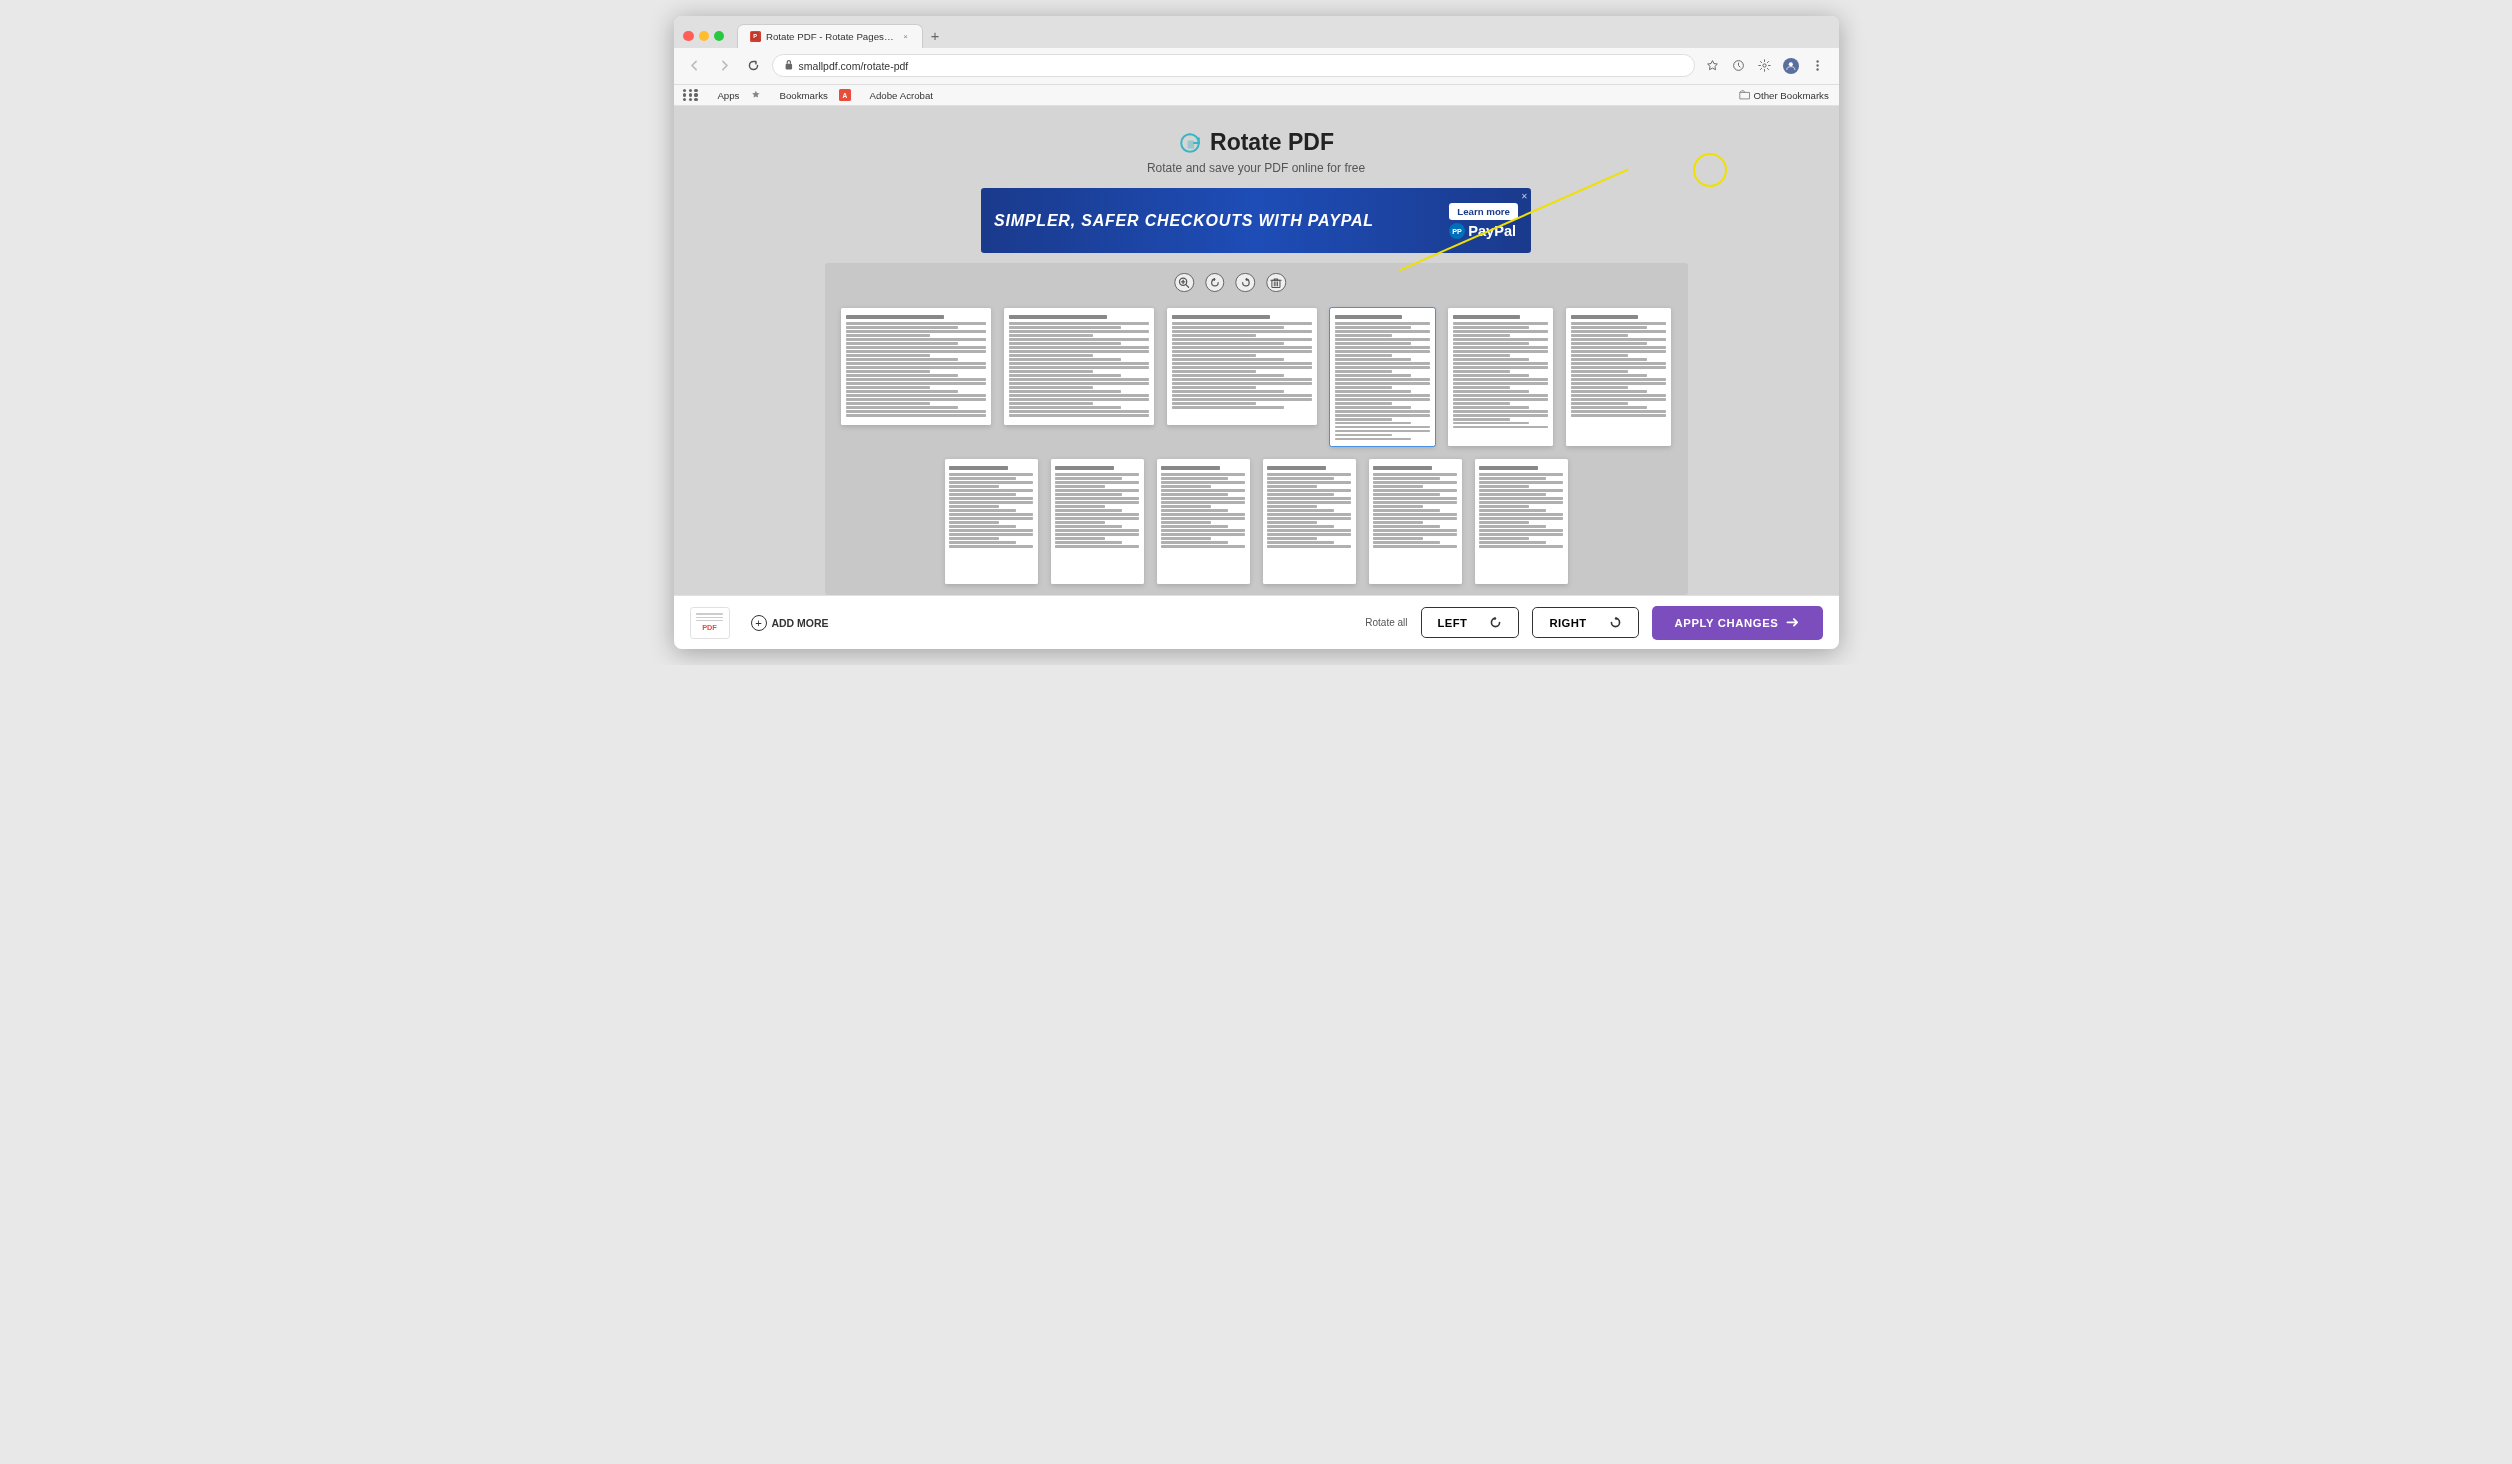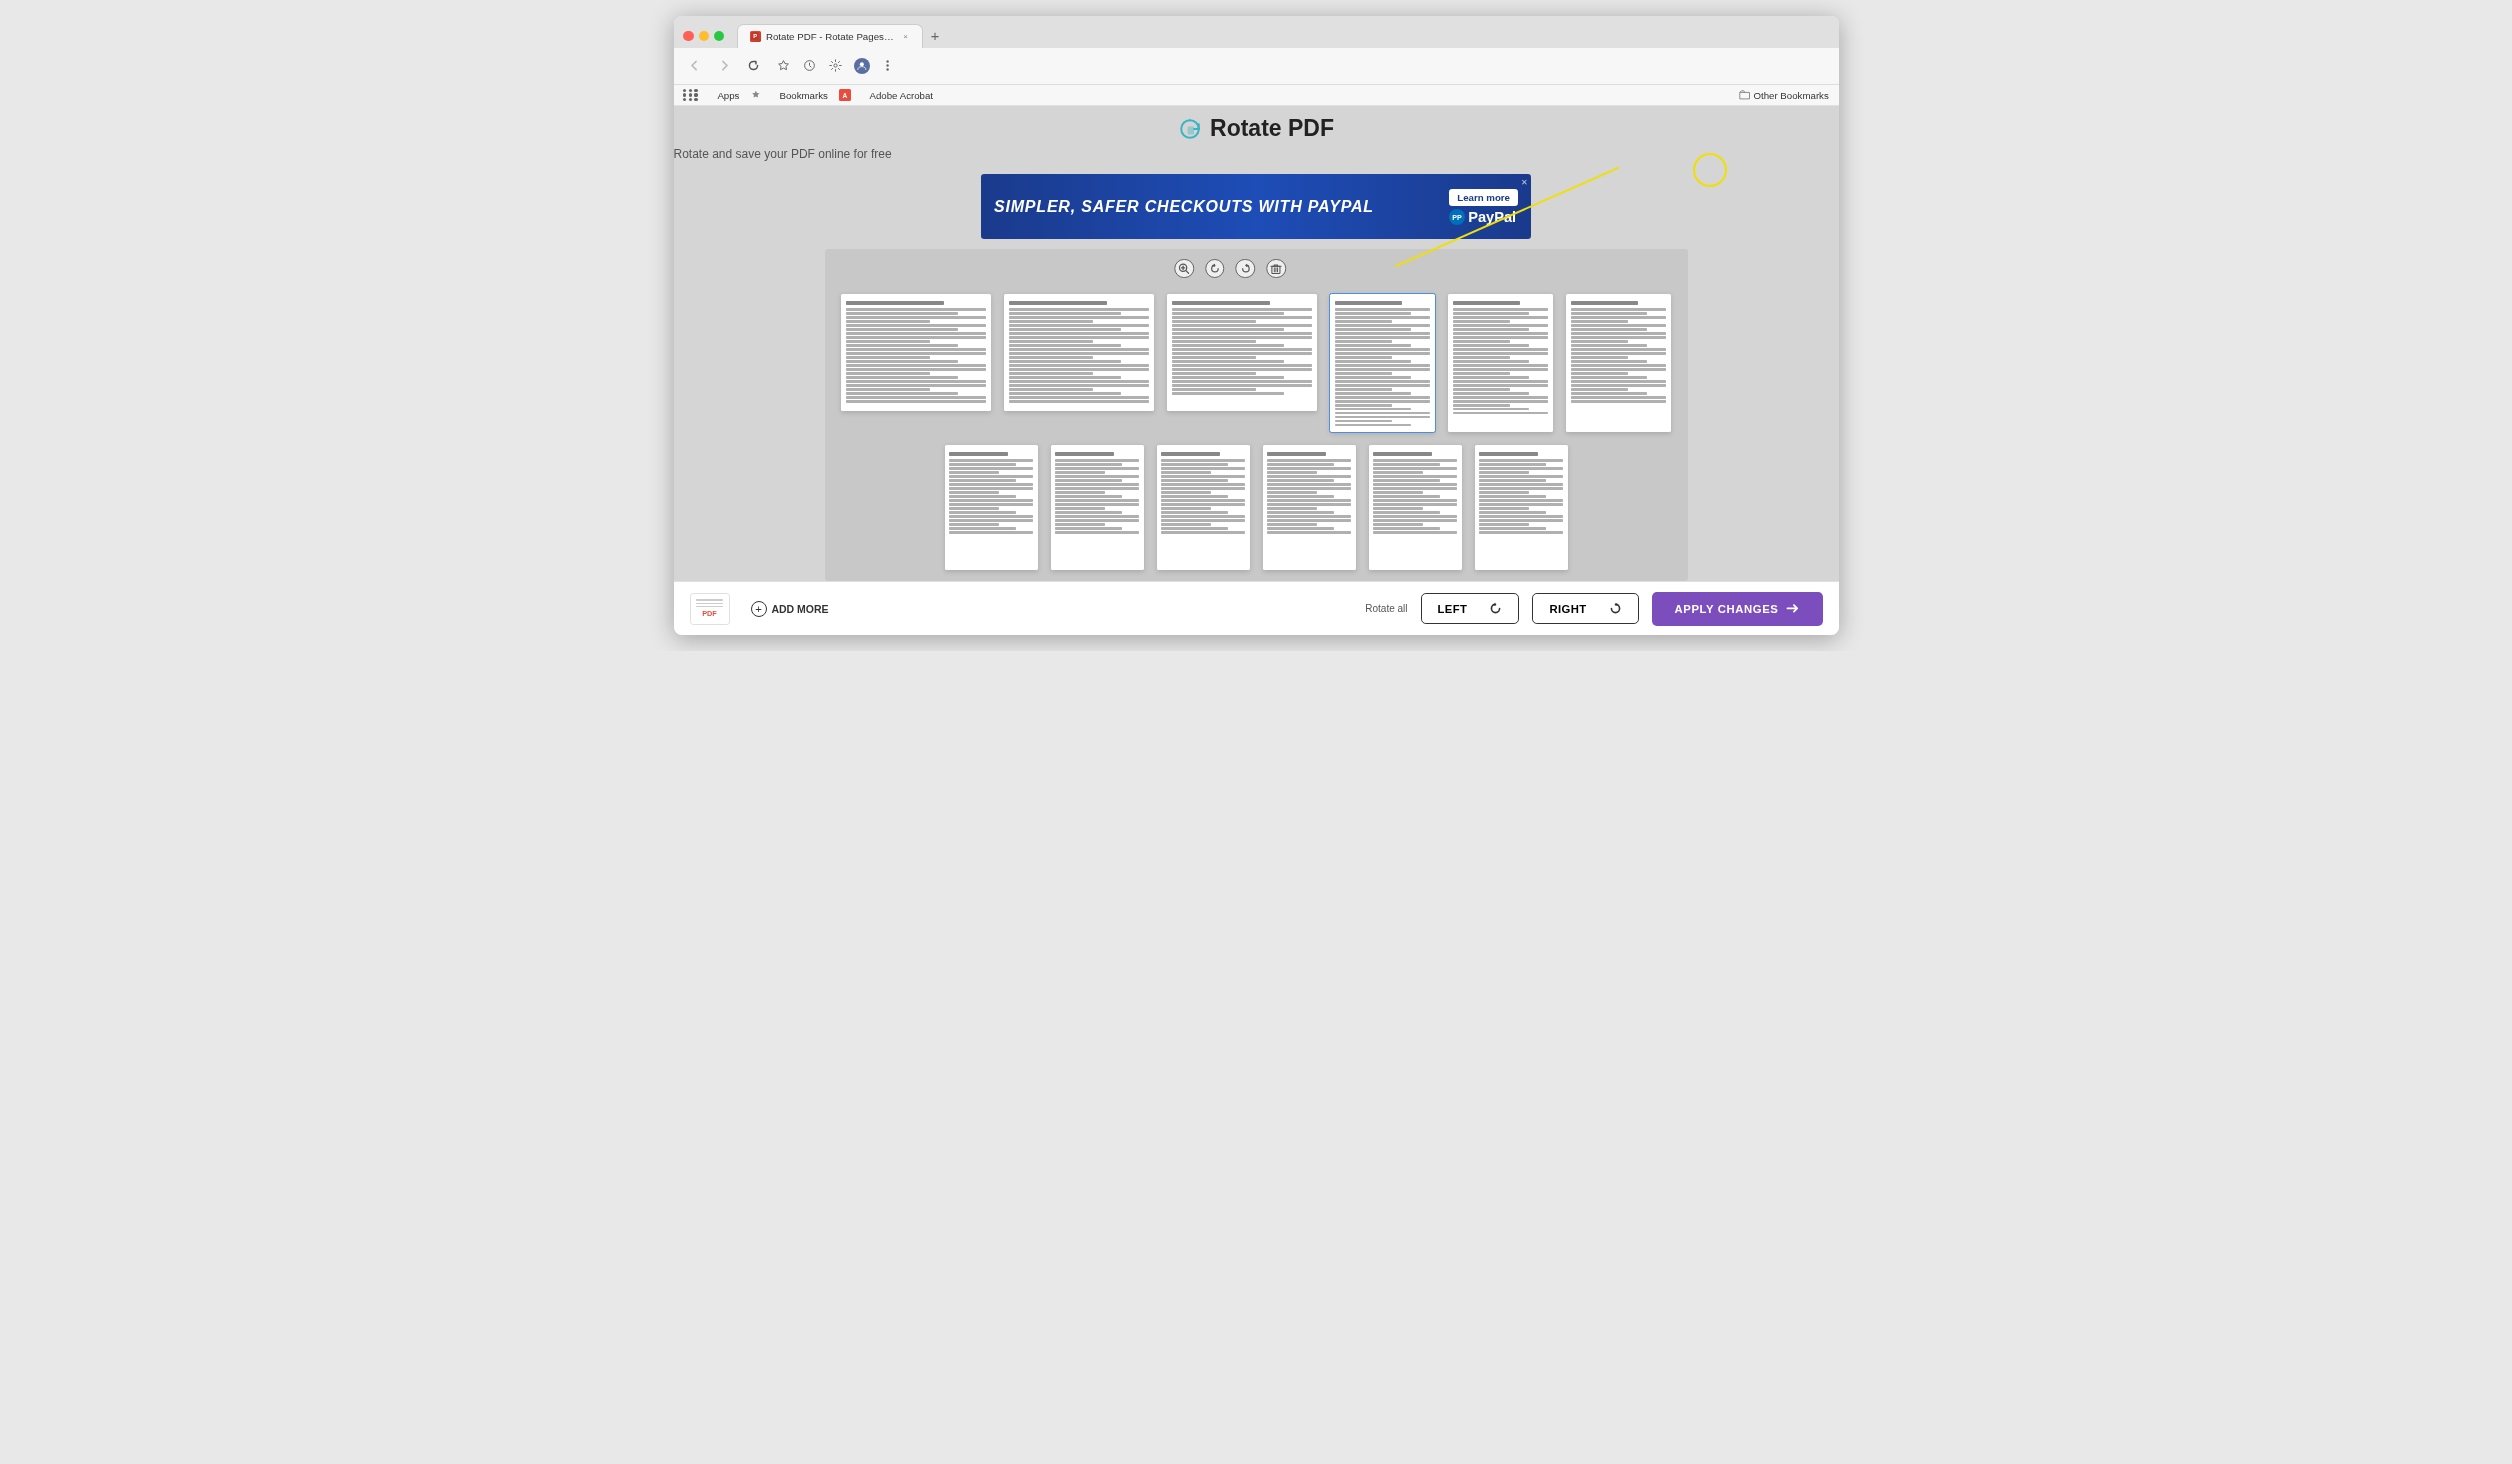--- a/index.html
+++ b/index.html
@@ -168,21 +168,22 @@
     
     .page-content {
       background: #d5d5d5;
       min-height: 518px;
       position: relative;
       overflow: hidden;
     }
 
     
     .page-header {
-      padding: 9px 0 13px;
+      text-align: center;
+      padding: 23px 0 13px;
     }
     .page-header-title {
       display: flex;
       align-items: center;
       justify-content: center;
       gap: 8px;
       font-size: 23px;
       font-weight: 700;
       color: #222;
       margin-bottom: 4.9px;
@@ -473,20 +474,29 @@
       <svg width="13" height="13" viewBox="0 0 16 16">
           <path d="M6 3l5 5-5 5" stroke="#bbb" stroke-width="2" fill="none" stroke-linecap="round"></path>
         </svg>
     </div>
     <div class="nav-btn">
       <svg width="13" height="13" viewBox="0 0 16 16">
           <path d="M13 8A5 5 0 1 1 8 3M8 3l3 0 0 3" stroke="#555" stroke-width="1.8" fill="none" stroke-linecap="round" stroke-linejoin="round"></path>
         </svg>
     </div>
 
+    <div class="address-bar">
+      <span class="lock-icon">
+        <svg width="9.7" height="10.5" viewBox="0 0 12 13">
+            <rect x="2" y="6" width="8" height="7" rx="1.5" fill="#666"></rect>
+            <path d="M4 6V4a2 2 0 0 1 4 0v2" stroke="#666" stroke-width="1.5" fill="none"></path>
+          </svg>
+      </span>
+      <span class="address-text">smallpdf.com/rotate-pdf</span>
+    </div>
 
     <div class="nav-right-btns">
       <div class="nav-btn">
         <svg width="13" height="13" viewBox="0 0 16 16">
             <path d="M8 2l1.8 3.6L14 6.2l-3 2.9.7 4.1L8 11.2l-3.7 1.9.7-4.1L2 6.2l4.2-.6L8 2z" stroke="#666" stroke-width="1.2" fill="none"></path>
           </svg>
       </div>
       <div class="nav-btn">
         <svg width="13" height="13" viewBox="0 0 16 16">
             <circle cx="8" cy="8" r="6" stroke="#666" stroke-width="1.2" fill="none"></circle>

